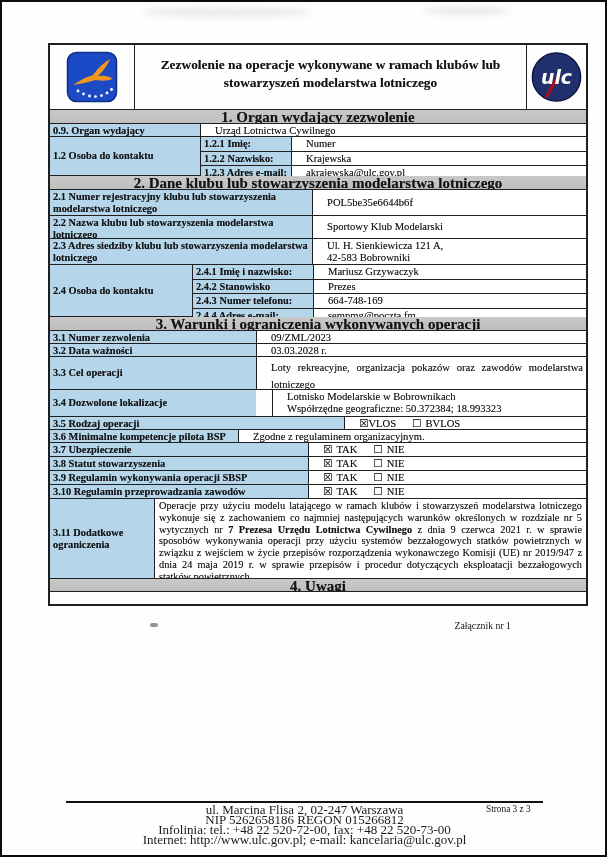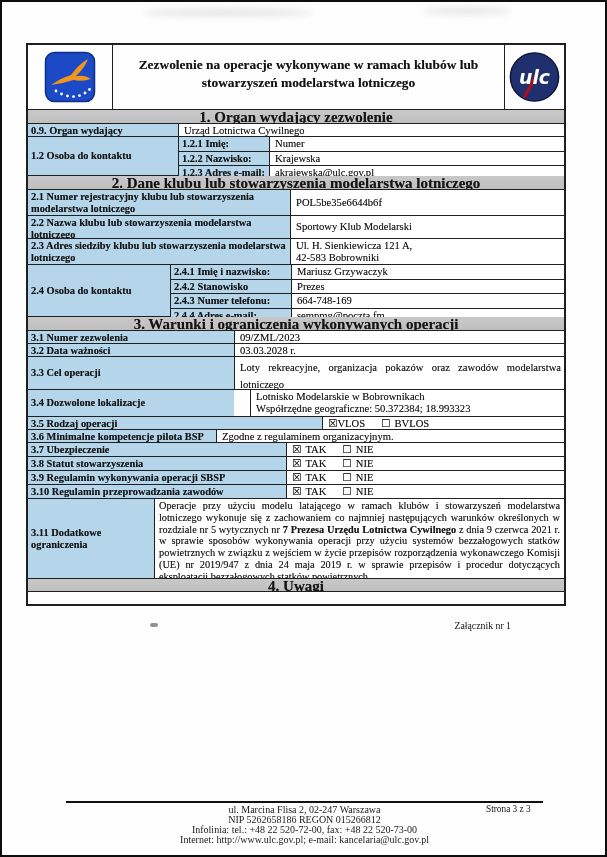--- a/index.html
+++ b/index.html
@@ -22,31 +22,31 @@
     font-family:"Liberation Serif","DejaVu Serif",serif;
     color:var(--ink);
     overflow:hidden;
   }
   
   .smudge{position:absolute;background:#cfcfcf;filter:blur(3px);opacity:.45;border-radius:50%;}
   .mark{position:absolute;background:#6d6d6d;opacity:.75;border-radius:2px;}
 
   
   .tbl{
-    position:absolute;left:24px;top:41px;width:540px;
+    position:absolute;left:46px;top:41px;width:540px;
     border:2px solid var(--line);
     box-sizing:border-box;
     text-shadow:0 0 .4px rgba(0,0,0,.45);
   }
   .row{display:flex;box-sizing:border-box;}
   .row + .row{border-top:1px solid var(--line);}
   .cell{box-sizing:border-box;padding:1px 3px;overflow:hidden;}
   .cell + .cell,.subcol{border-left:1px solid var(--line);box-sizing:border-box;}
   .lbl{background:var(--label-blue);font-weight:bold;font-size:10.4px;line-height:11.5px;}
-  .val{font-size:10.6px;line-height:11.5px;background:#fff;flex:1;padding-left:5px;}
+  .val{font-size:10.6px;line-height:11.5px;background:#fff;flex:1;padding-left:14px;}
   .bar{
     background:linear-gradient(var(--bar-gray),#bfbfbf);
     font-weight:bold;text-align:center;font-size:15px;line-height:13px;
     flex:1;
   }
   .vcenter{display:flex;align-items:center;}
   .subcol{flex:1;display:flex;flex-direction:column;border-left:1px solid var(--line);}
   .subrow{display:flex;flex:1;box-sizing:border-box;}
   .subrow + .subrow{border-top:1px solid var(--line);}
 
@@ -58,33 +58,33 @@
   .title{font-weight:bold;font-size:13.4px;line-height:17.5px;}
 
   
   .h13{height:13px;} .h14{height:14px;} .h23{height:23px;} .h26{height:26px;}
   .h27{height:27px;gap:16px;} .h32{height:33px;} .h39{height:39px;} .h52{height:52px;} .h78{height:80px;}
 
   
   .w150{width:150px;} .w90{width:90px;}
   .w262{width:262px;} .w142{width:142px;} .w120{width:120px;}
   .w206{width:206px;} .w294{width:294px;} .w188{width:188px;}
-  .w258{width:258px;} .w126{width:126px;}
+  .w258{width:258px;} .w126{width:104px;}
 
   .cb{font-family:"DejaVu Sans",sans-serif;font-size:10.5px;line-height:11px;}
   .cbgap{display:inline-block;width:16px;}
   .cbgap-s{display:inline-block;width:4px;}
 
   .just{text-align:justify;}
   .p311{font-size:10.3px;line-height:11.8px;padding:1px 4px;}
   .cel-op{line-height:16.5px;padding-top:3px;}
 
   .attachment{position:absolute;top:618px;right:94px;font-size:9.8px;}
   .footer-rule{position:absolute;left:64px;top:799px;width:477px;height:2px;background:#111;}
-  .footer-block{position:absolute;left:64px;top:803px;width:477px;text-align:center;font-size:10px;line-height:10px;color:#1a1a1a;}
+  .footer-block{position:absolute;left:64px;top:803px;width:477px;text-align:center;font-size:13px;line-height:10px;color:#1a1a1a;}
   .page-num{position:absolute;left:484px;top:802px;font-size:9.3px;}
 </style>
 </head>
 <body>
 
 <div class="page">
 
   <div class="smudge" style="left:140px;top:6px;width:170px;height:9px;"></div>
   <div class="smudge" style="left:420px;top:5px;width:90px;height:8px;"></div>
   <div class="mark" style="left:148px;top:621px;width:8px;height:4px;"></div>

